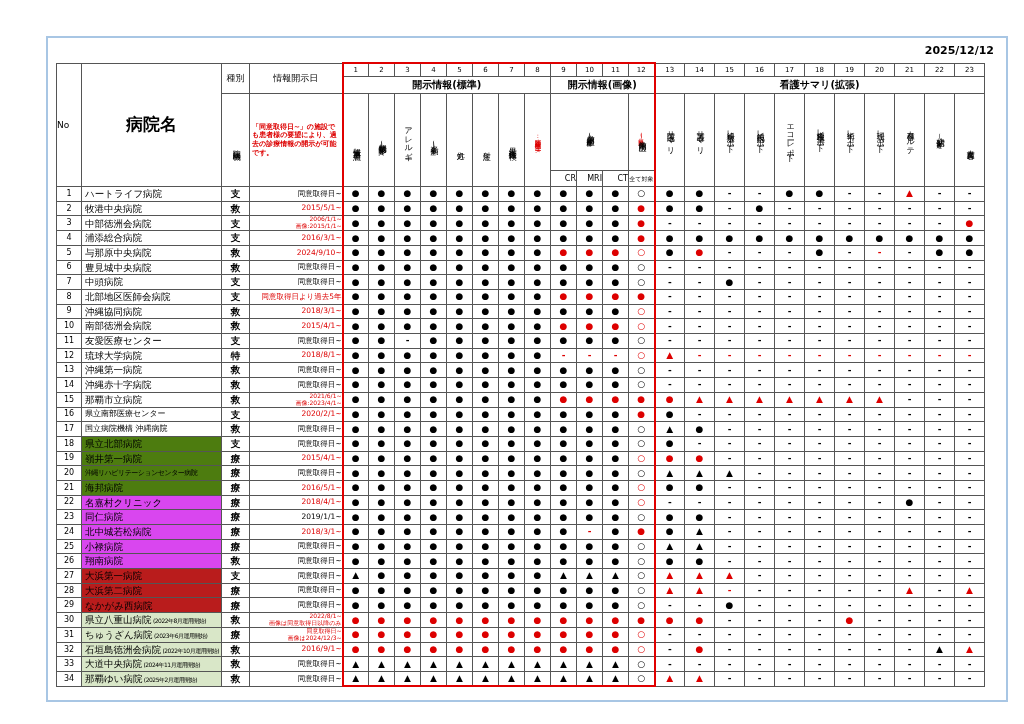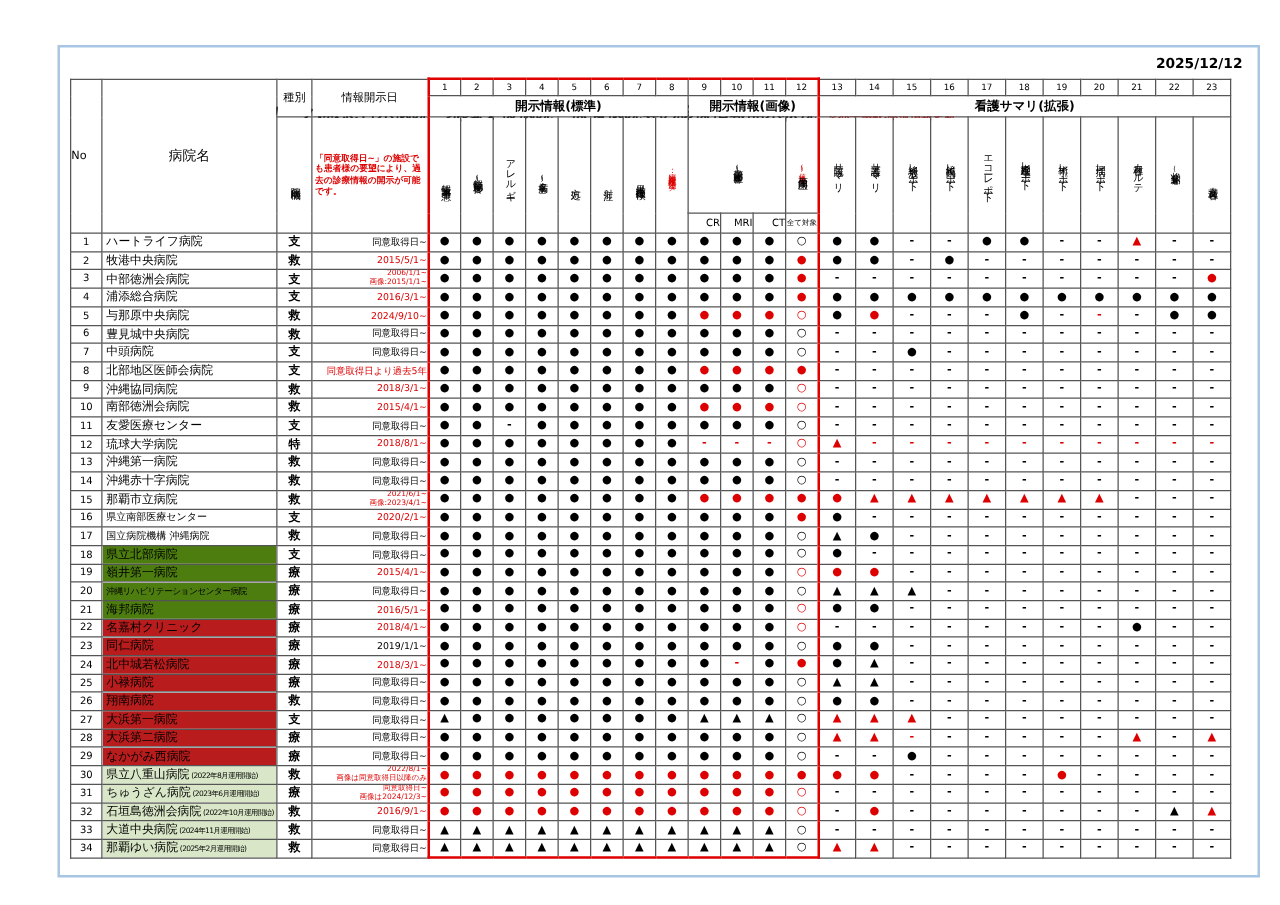--- a/index.html
+++ b/index.html
@@ -18,38 +18,38 @@
   thead th{font-weight:normal;}
   .num{font-size:7px;text-align:center;height:12px;line-height:12px;}
   .grp{font-size:10px;text-align:center;height:16px;font-weight:bold;}
   .v{height:76px;text-align:center;vertical-align:middle;}
   .vtx{writing-mode:vertical-rl;text-orientation:upright;display:inline-block;
        font-size:8px;line-height:1.05;letter-spacing:-1px;max-height:74px;white-space:nowrap;}
   .vp{font-size:5.5px;letter-spacing:-1px;}
   .sub{font-size:8px;text-align:right;height:15px;line-height:15px;}
   .sub.small{font-size:6px;}
   .hno{font-size:9px;text-align:left;}
-  .hname{font-size:11px;text-align:center;font-weight:normal;}
+  .hname{font-size:17px;text-align:center;font-weight:bold;}
   .htype{font-size:9px;text-align:center;}
   .hdate{font-size:9px;text-align:center;}
   .notecell{font-size:7px;color:#dd0000;text-align:left;vertical-align:middle;
             padding:1px 2px;line-height:1.25;white-space:normal;font-weight:bold;}
   tbody tr{height:14.7px;}
   td.no{font-size:8px;text-align:center;line-height:1;}
   td.name{font-size:9.5px;text-align:left;padding-left:3px;white-space:nowrap;line-height:1;}
   td.name.sz1{font-size:8px;}
   td.name.sz2{font-size:7px;letter-spacing:-0.5px;}
   td.name .nnote{font-size:6px;letter-spacing:-0.5px;}
   td.type{font-size:9.5px;font-weight:bold;text-align:center;line-height:1;}
   td.date{font-size:7.5px;text-align:right;padding-left:2px;white-space:nowrap;line-height:1.1;}
   td.date.two{font-size:6px;line-height:1.15;}
   td.mark{text-align:center;font-size:9px;line-height:1;font-weight:bold;}
   .red{color:#dd0000;}
   .bg-lav{background:#4d7c0f;}
-  .bg-yel{background:#b91c1c;margin-left:21px;}
+  .bg-yel{background:#d946ef;margin-left:21px;}
   .bg-pink{background:#b91c1c;}
   .bg-grn{background:#d9e7c8;}
   .rl{border-left:2px solid #e00000;}
   .rr{border-right:2px solid #e00000;}
   .rt{border-top:2px solid #e00000;}
   .rb{border-bottom:2px solid #e00000;}
   .legend{position:absolute;left:290px;top:646px;width:420px;text-align:center;
           font-size:10px;font-weight:bold;color:#000;white-space:nowrap;}
 </style>
 </head>

